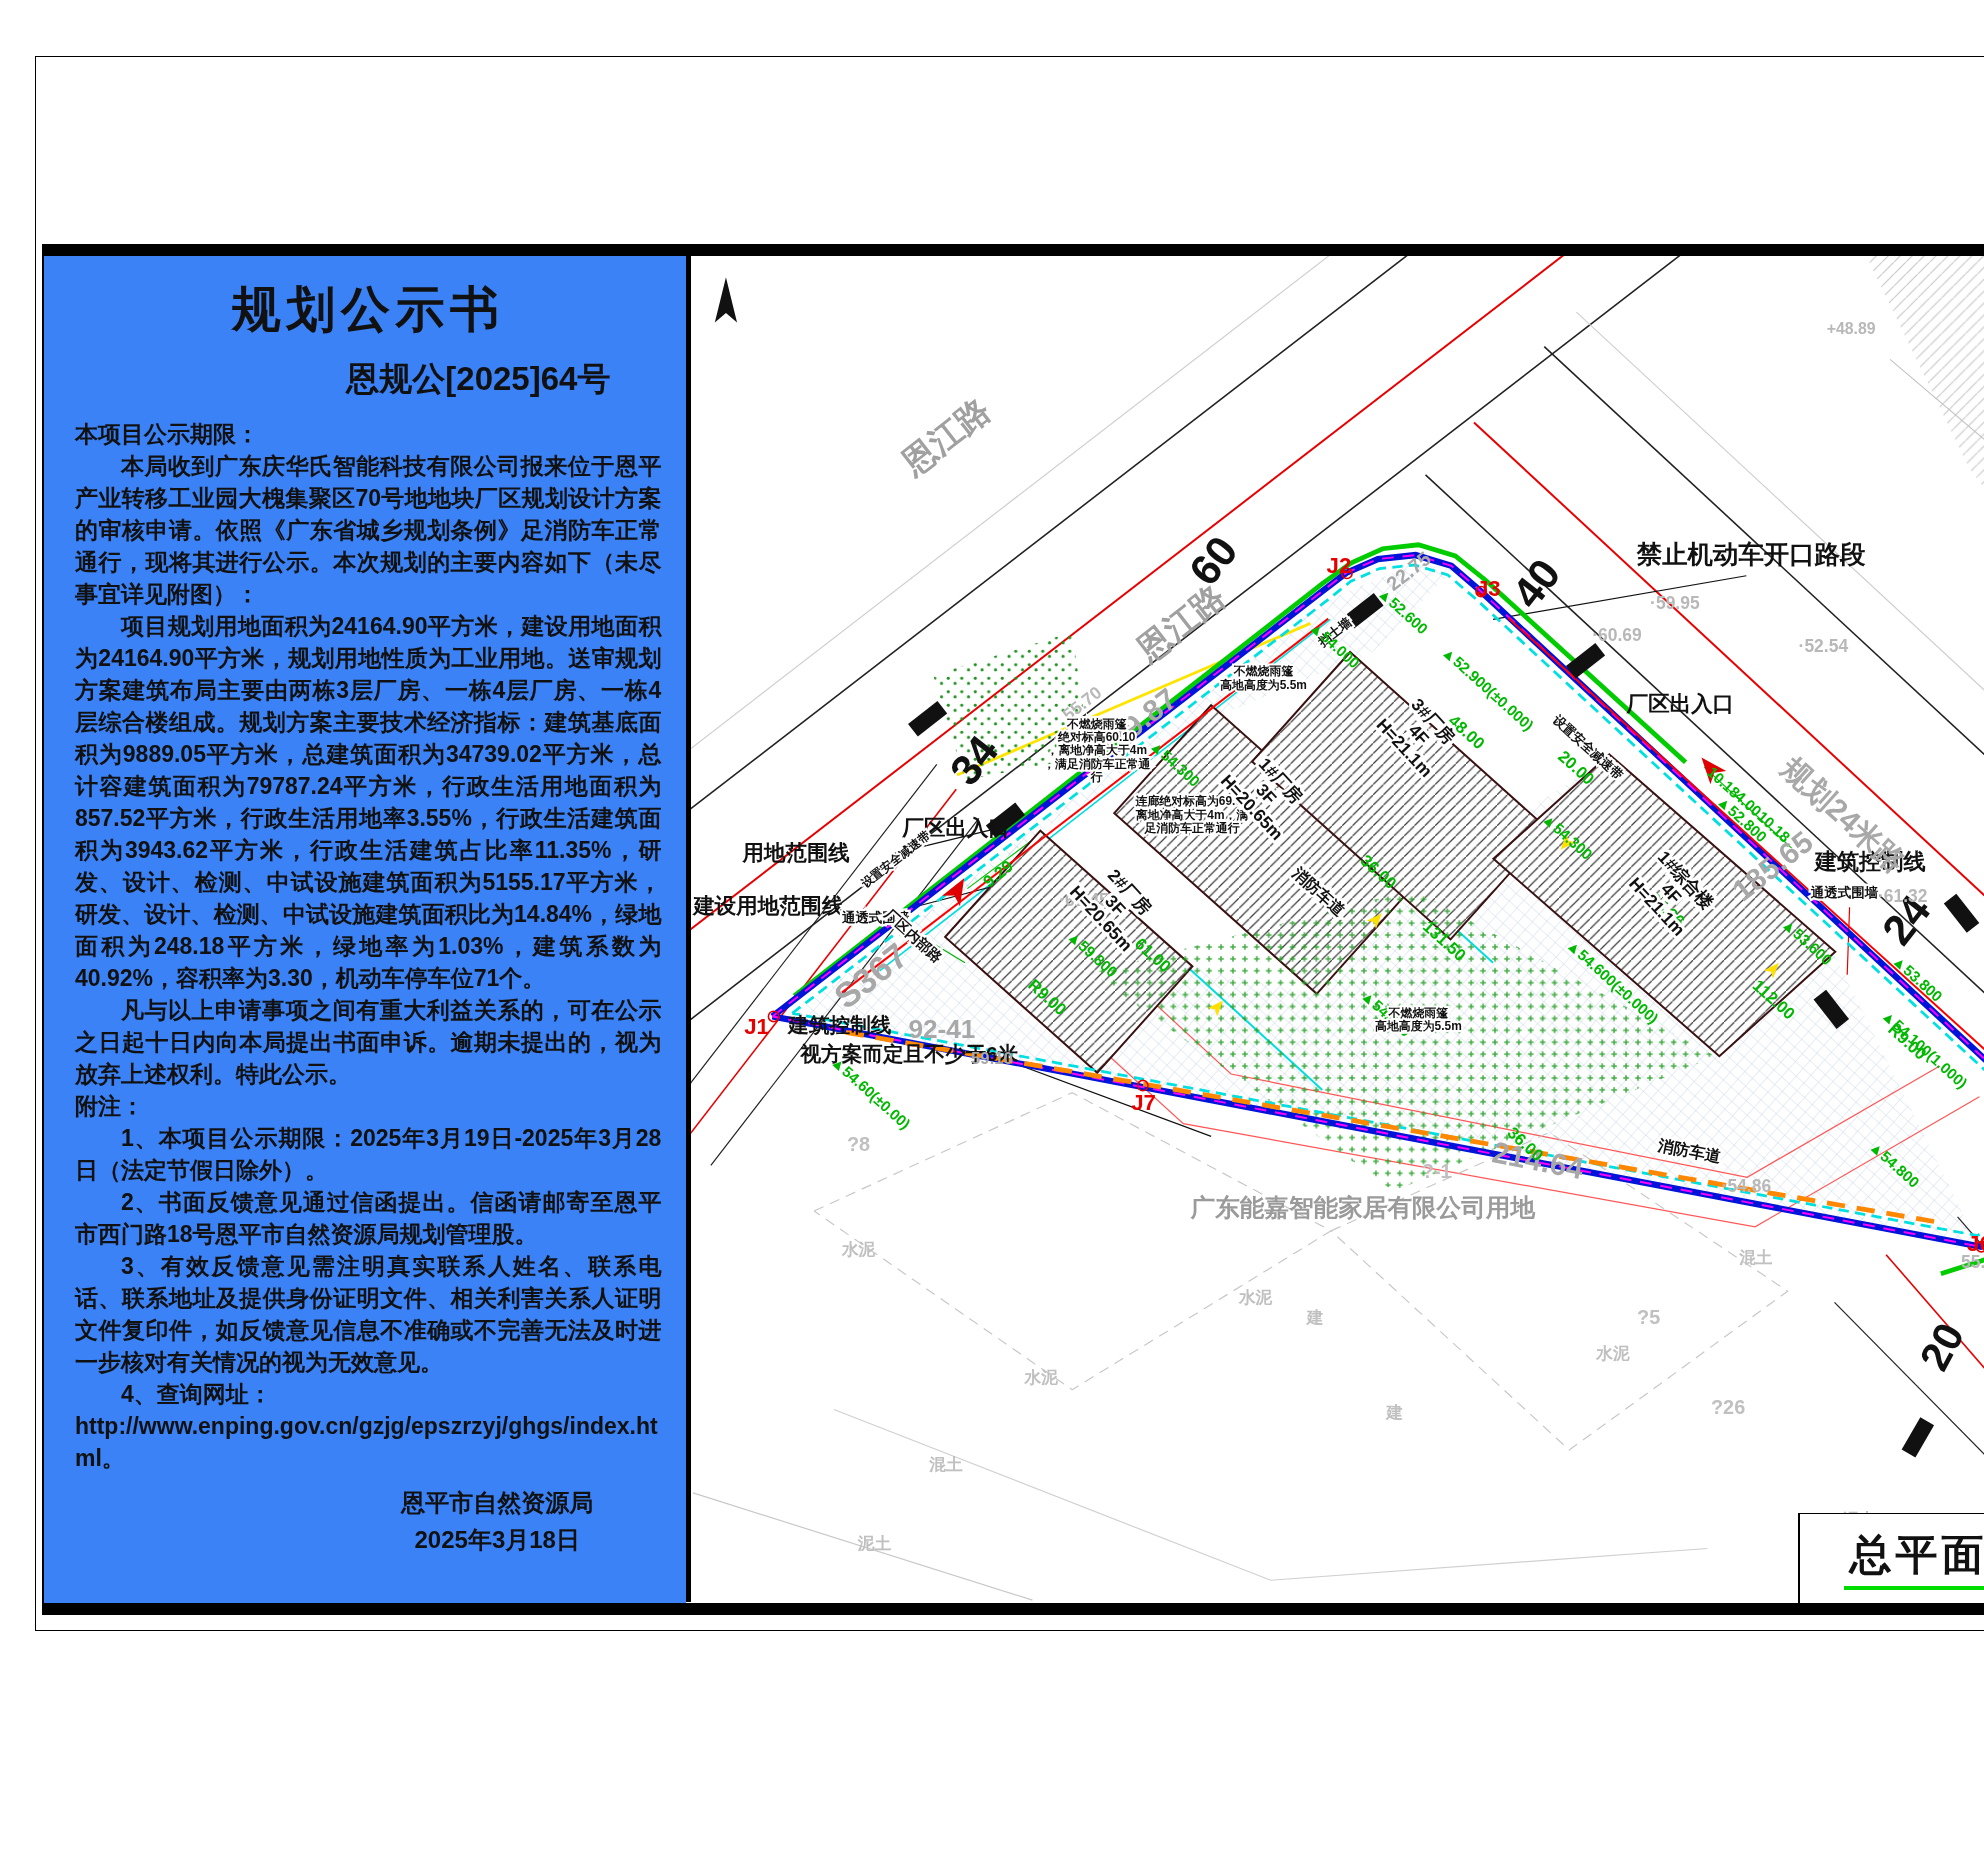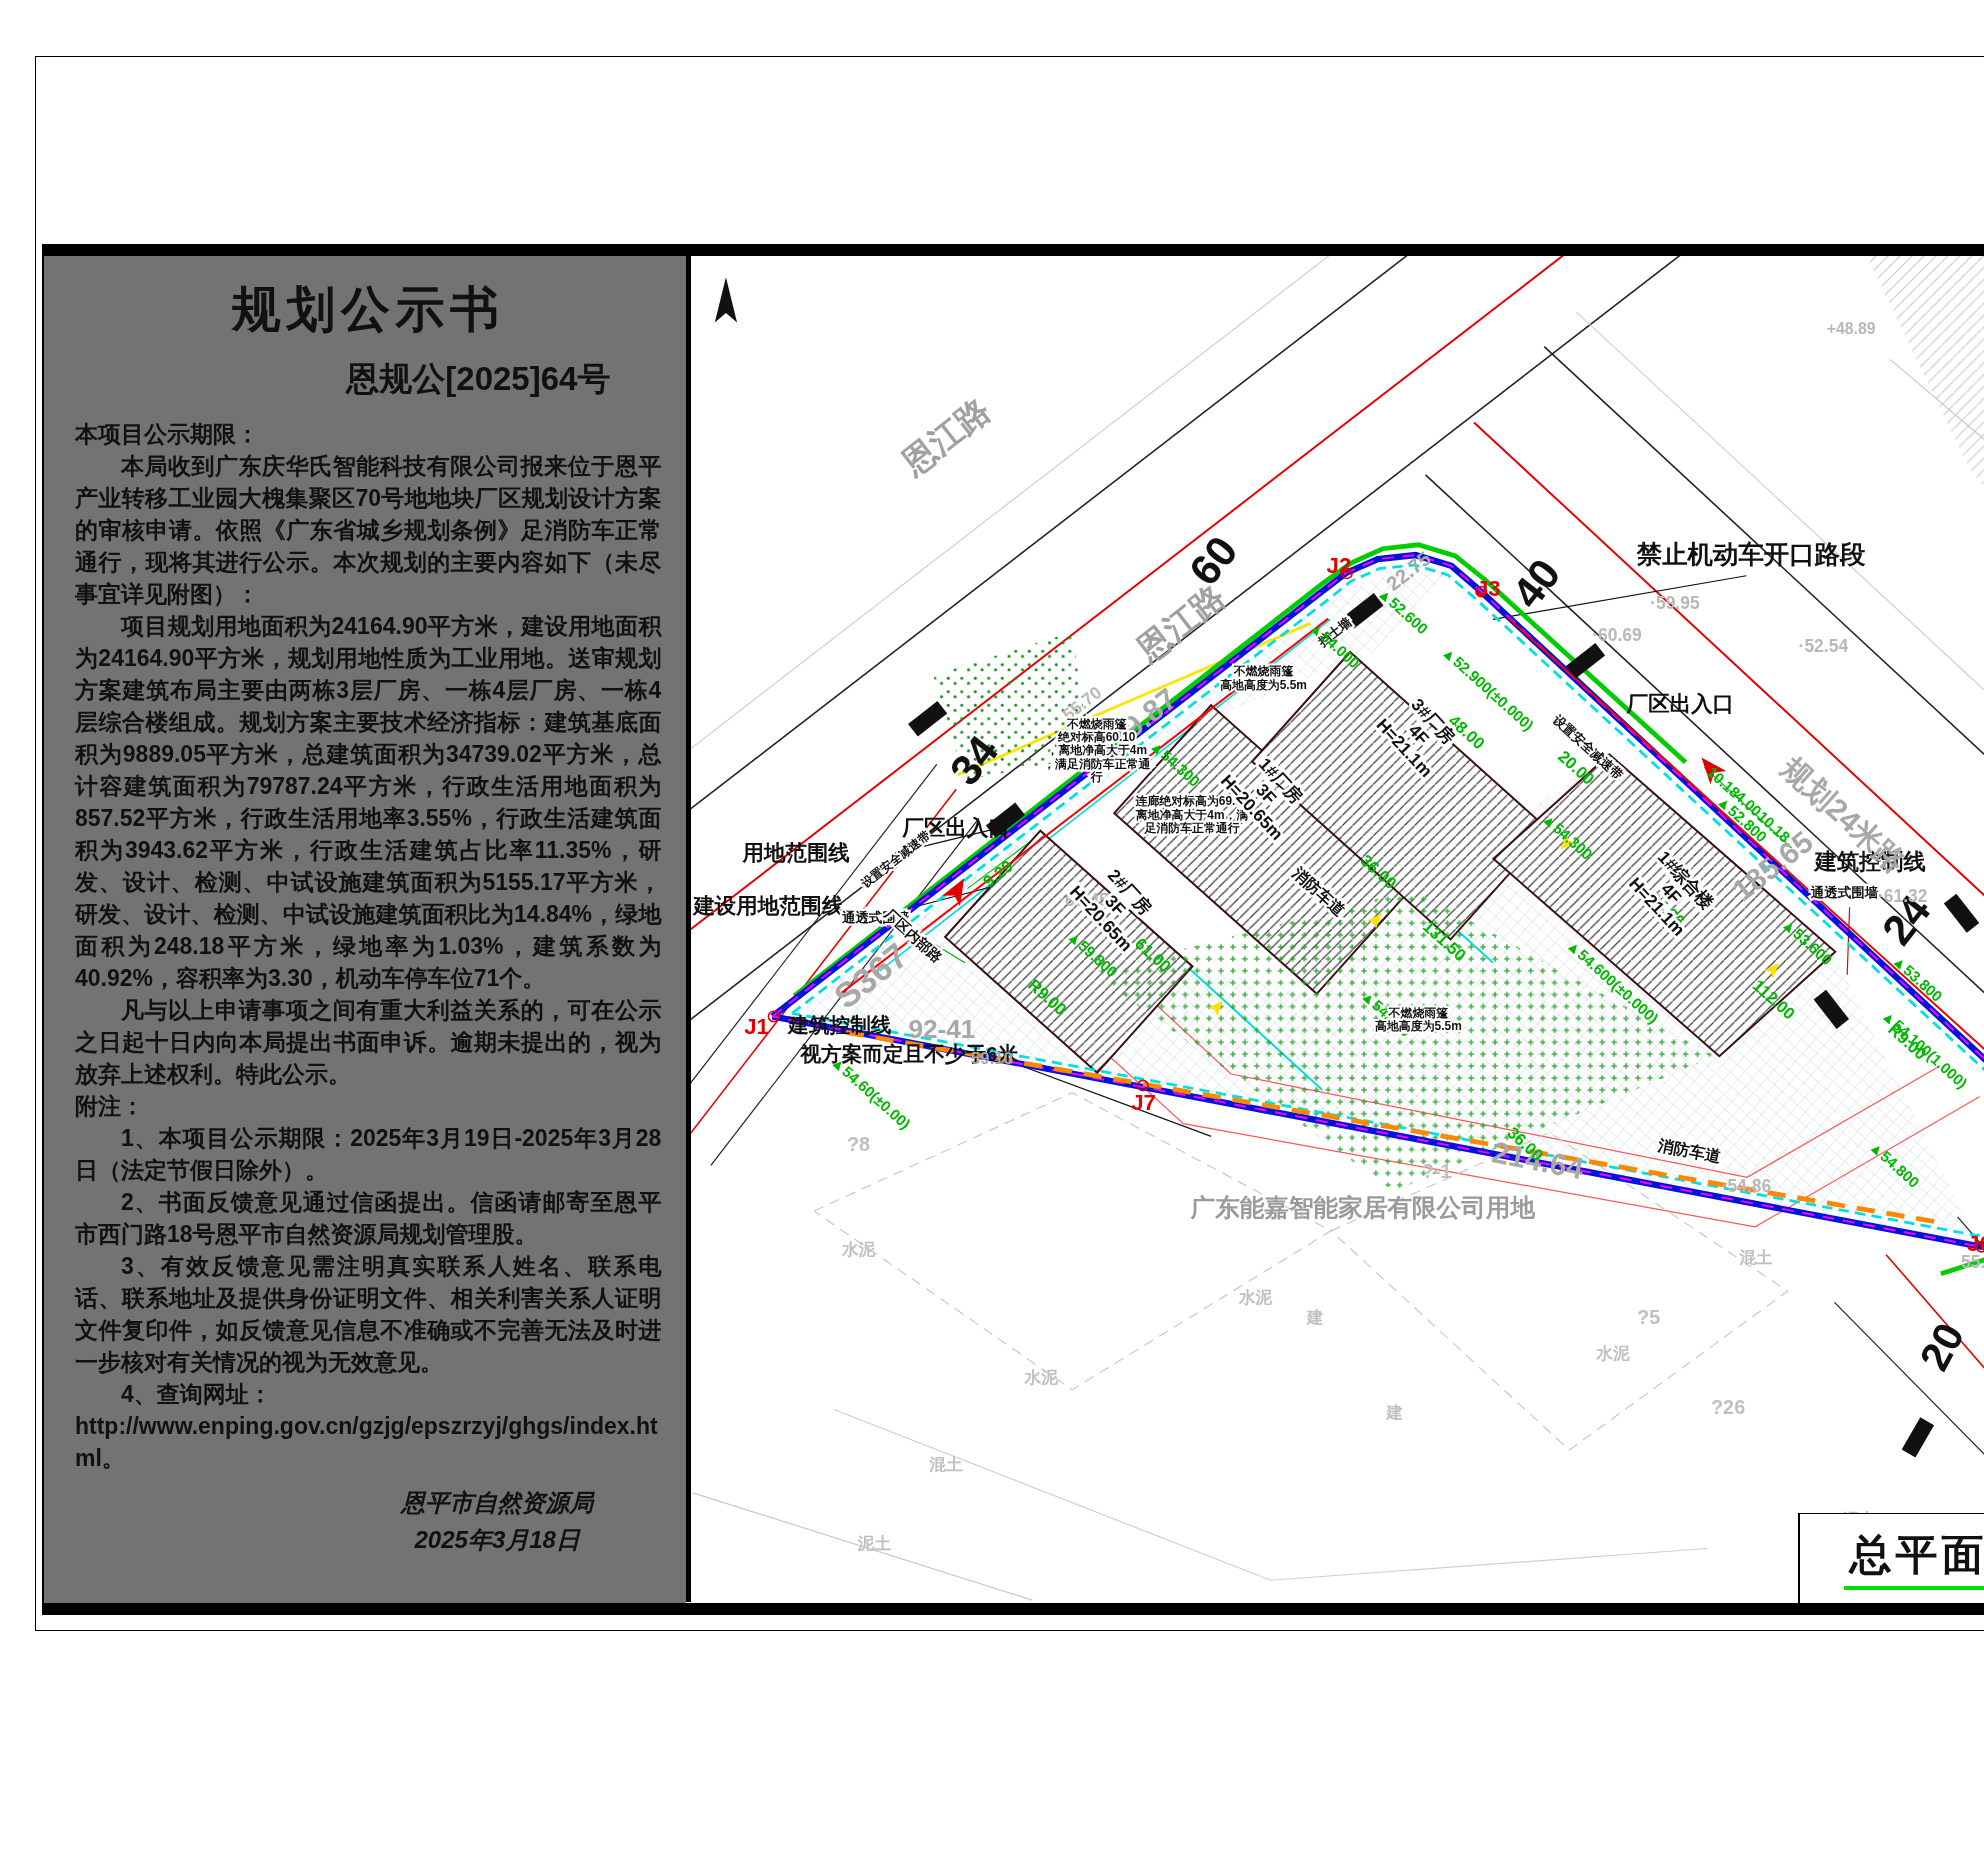--- a/index.html
+++ b/index.html
@@ -5,28 +5,28 @@
   html,body{margin:0;padding:0;background:#fff;}
   body{width:2629px;height:1857px;position:relative;font-family:"Liberation Sans",sans-serif;font-weight:bold;color:#111;}
   .abs{position:absolute;}
   
   .sheet-border{left:35px;top:56px;width:2561px;height:1573px;border:1.6px solid #000;}
   .bar-top{left:42px;top:244px;width:2538px;height:12px;background:#000;}
   .bar-bottom{left:42px;top:1603px;width:2538px;height:12px;background:#000;}
   .divider-v{left:685px;top:244px;width:5.6px;height:1358px;background:#000;}
   .panel-left-edge{left:42px;top:256px;width:2px;height:1347px;background:#000;}
   
-  .notice{left:44px;top:256px;width:642px;height:1347px;background:#737373;overflow:hidden;padding:13.5px 24.6px 0 31px;box-sizing:border-box;}
+  .notice{left:44px;top:256px;width:642px;height:1347px;background:#3b82f6;overflow:hidden;padding:13.5px 24.6px 0 31px;box-sizing:border-box;}
   .notice-title{text-align:center;font-size:49px;letter-spacing:5.6px;margin-top:7.1px;}
   .notice-docno{text-align:right;padding-right:51px;font-size:33px;margin-top:14.3px;}
   .notice-body{margin-top:16px;font-size:23px;line-height:32px;text-align:justify;}
   .para{margin:0;}
   .para.ind{text-indent:2em;}
   .para.brk{word-break:break-all;}
-  .notice-sign{margin-top:10.3px;font-size:24px;line-height:37px;text-align:center;padding-left:44%;font-style:italic;}
+  .notice-sign{margin-top:10.3px;font-size:24px;line-height:37px;text-align:center;padding-left:44%;}
   
   #titlebar{left:1798px;top:1513px;width:780px;height:90px;background:#fff;border-left:2px solid #000;border-top:1.6px solid #000;box-sizing:border-box;display:flex;align-items:center;}
   .tb-title{font-size:42px;letter-spacing:4px;margin-left:44px;border-bottom:4.8px solid #00dd00;padding:0 5.6px 2.4px 5.6px;}
   svg text{font-family:"Liberation Sans",sans-serif;font-weight:bold;}
 </style>
 </head>
 <body>
 
 <div class="abs sheet-border"></div>
 <div class="abs bar-top"></div>

